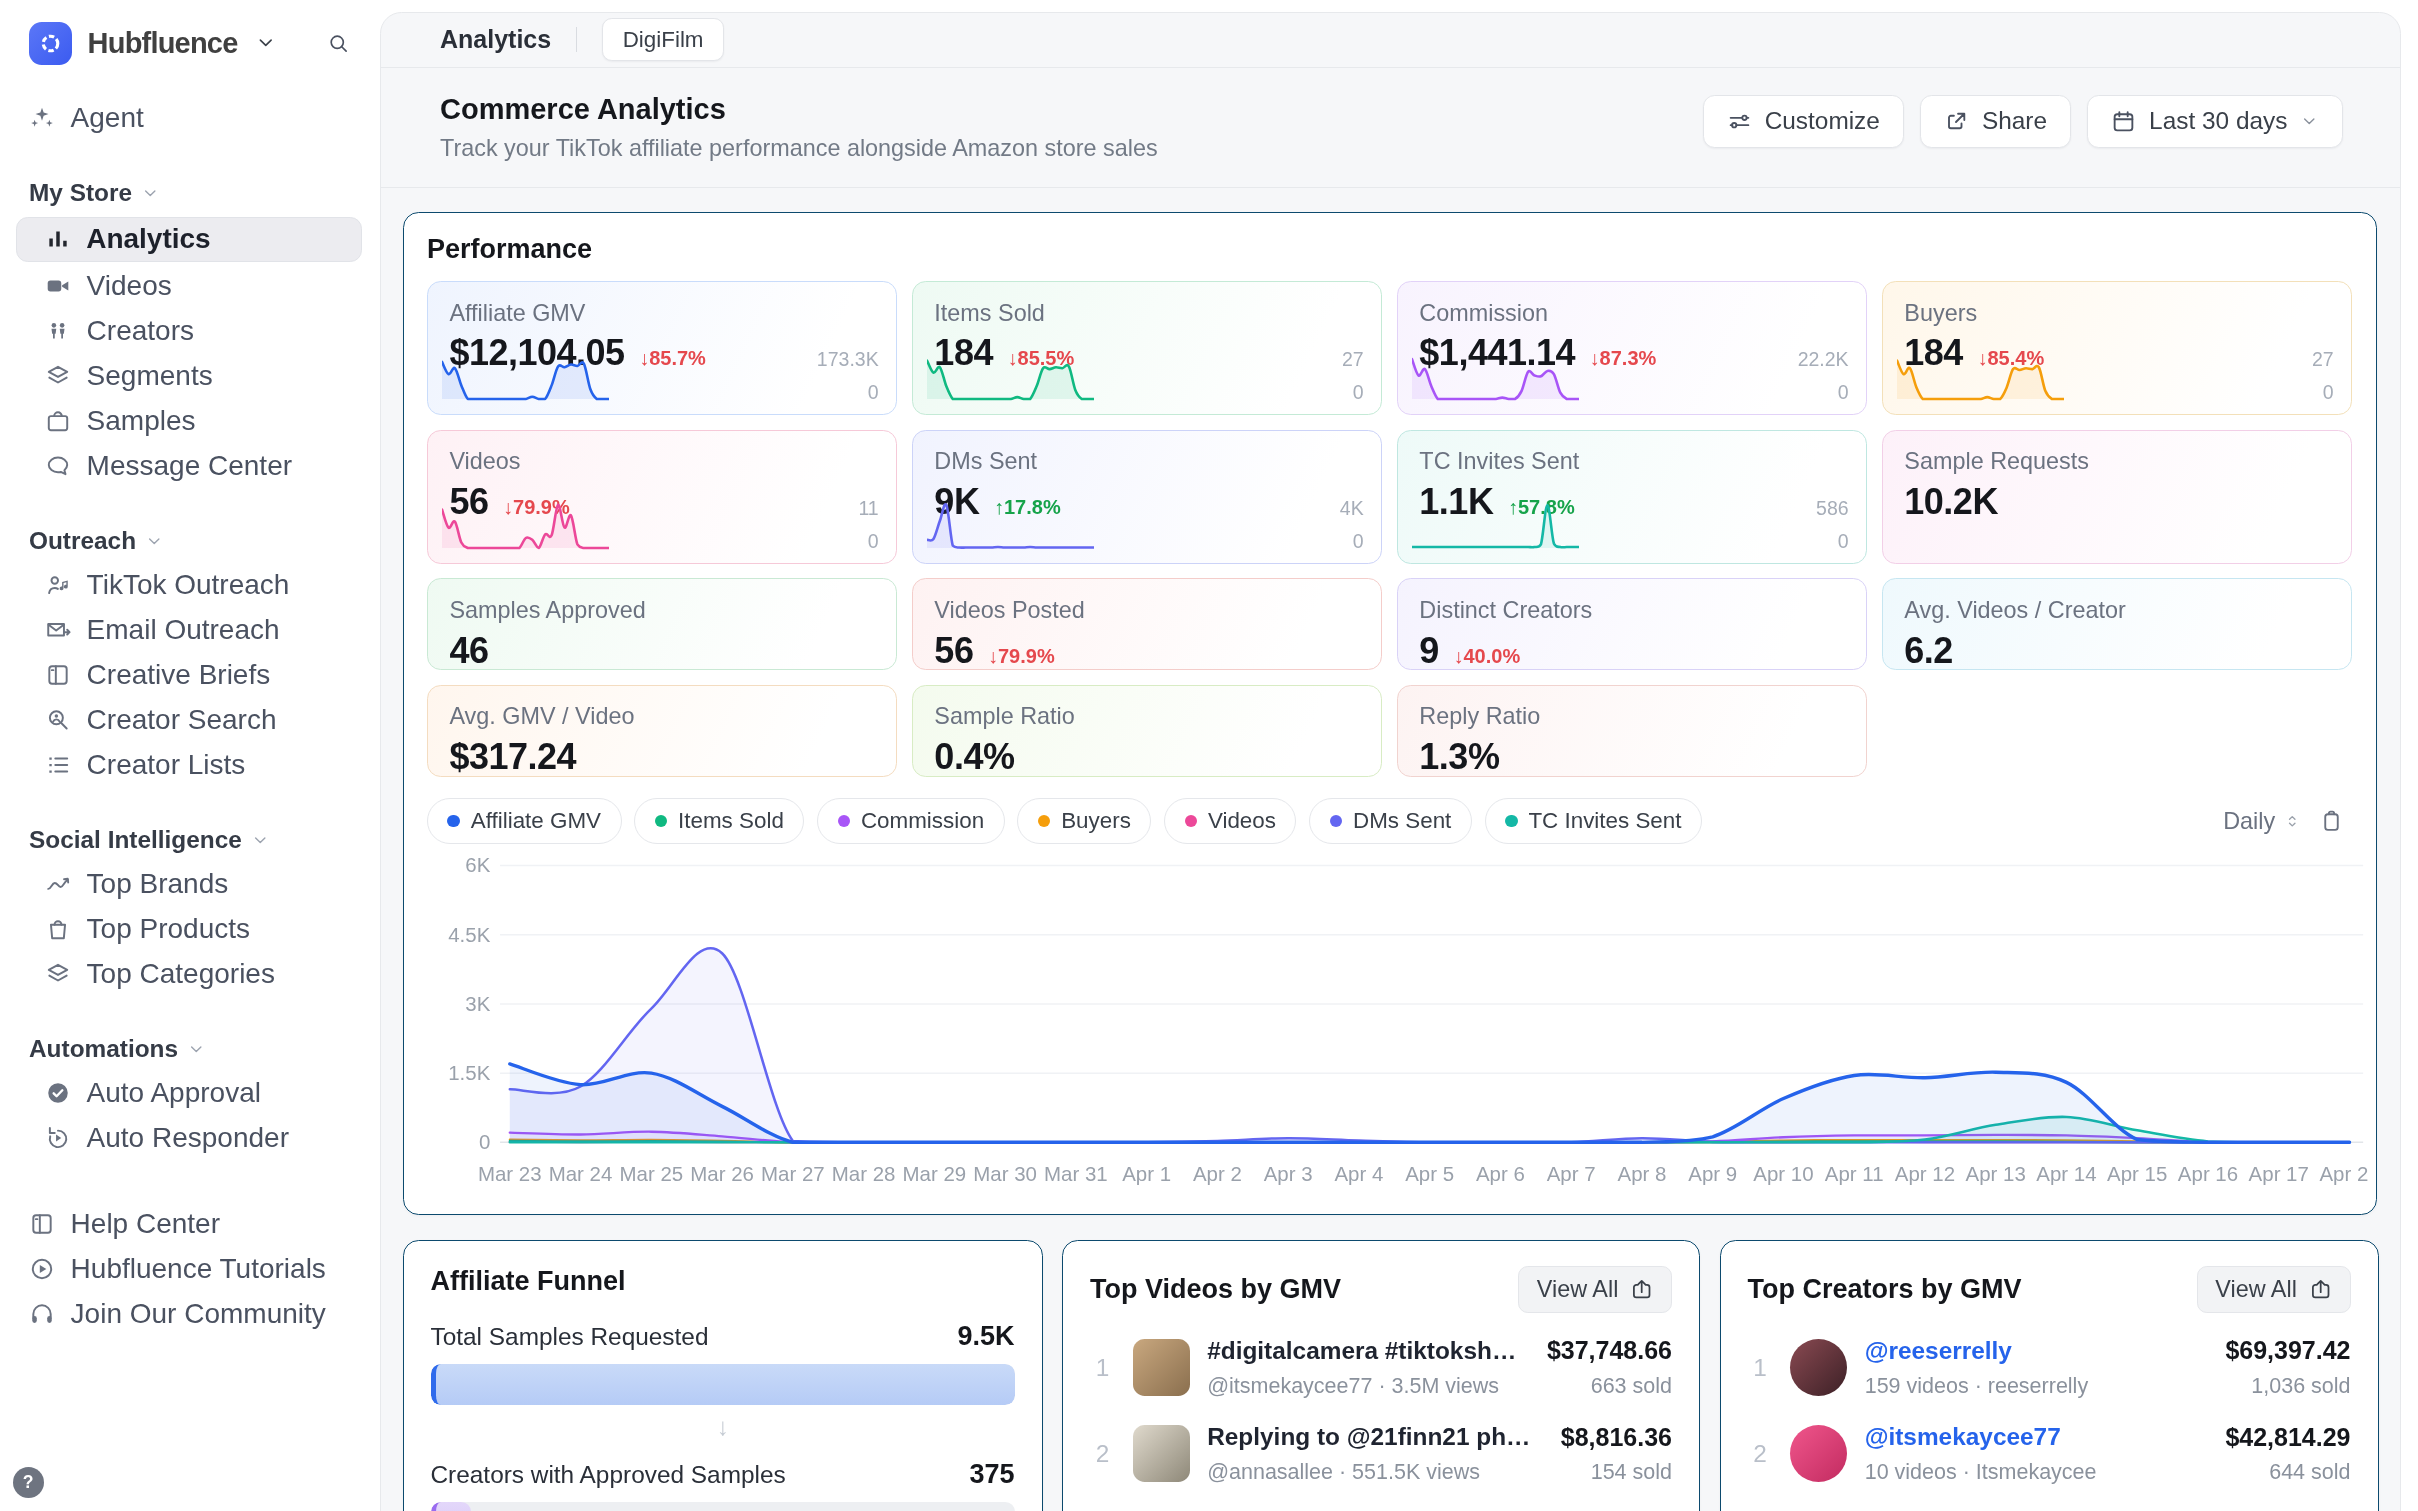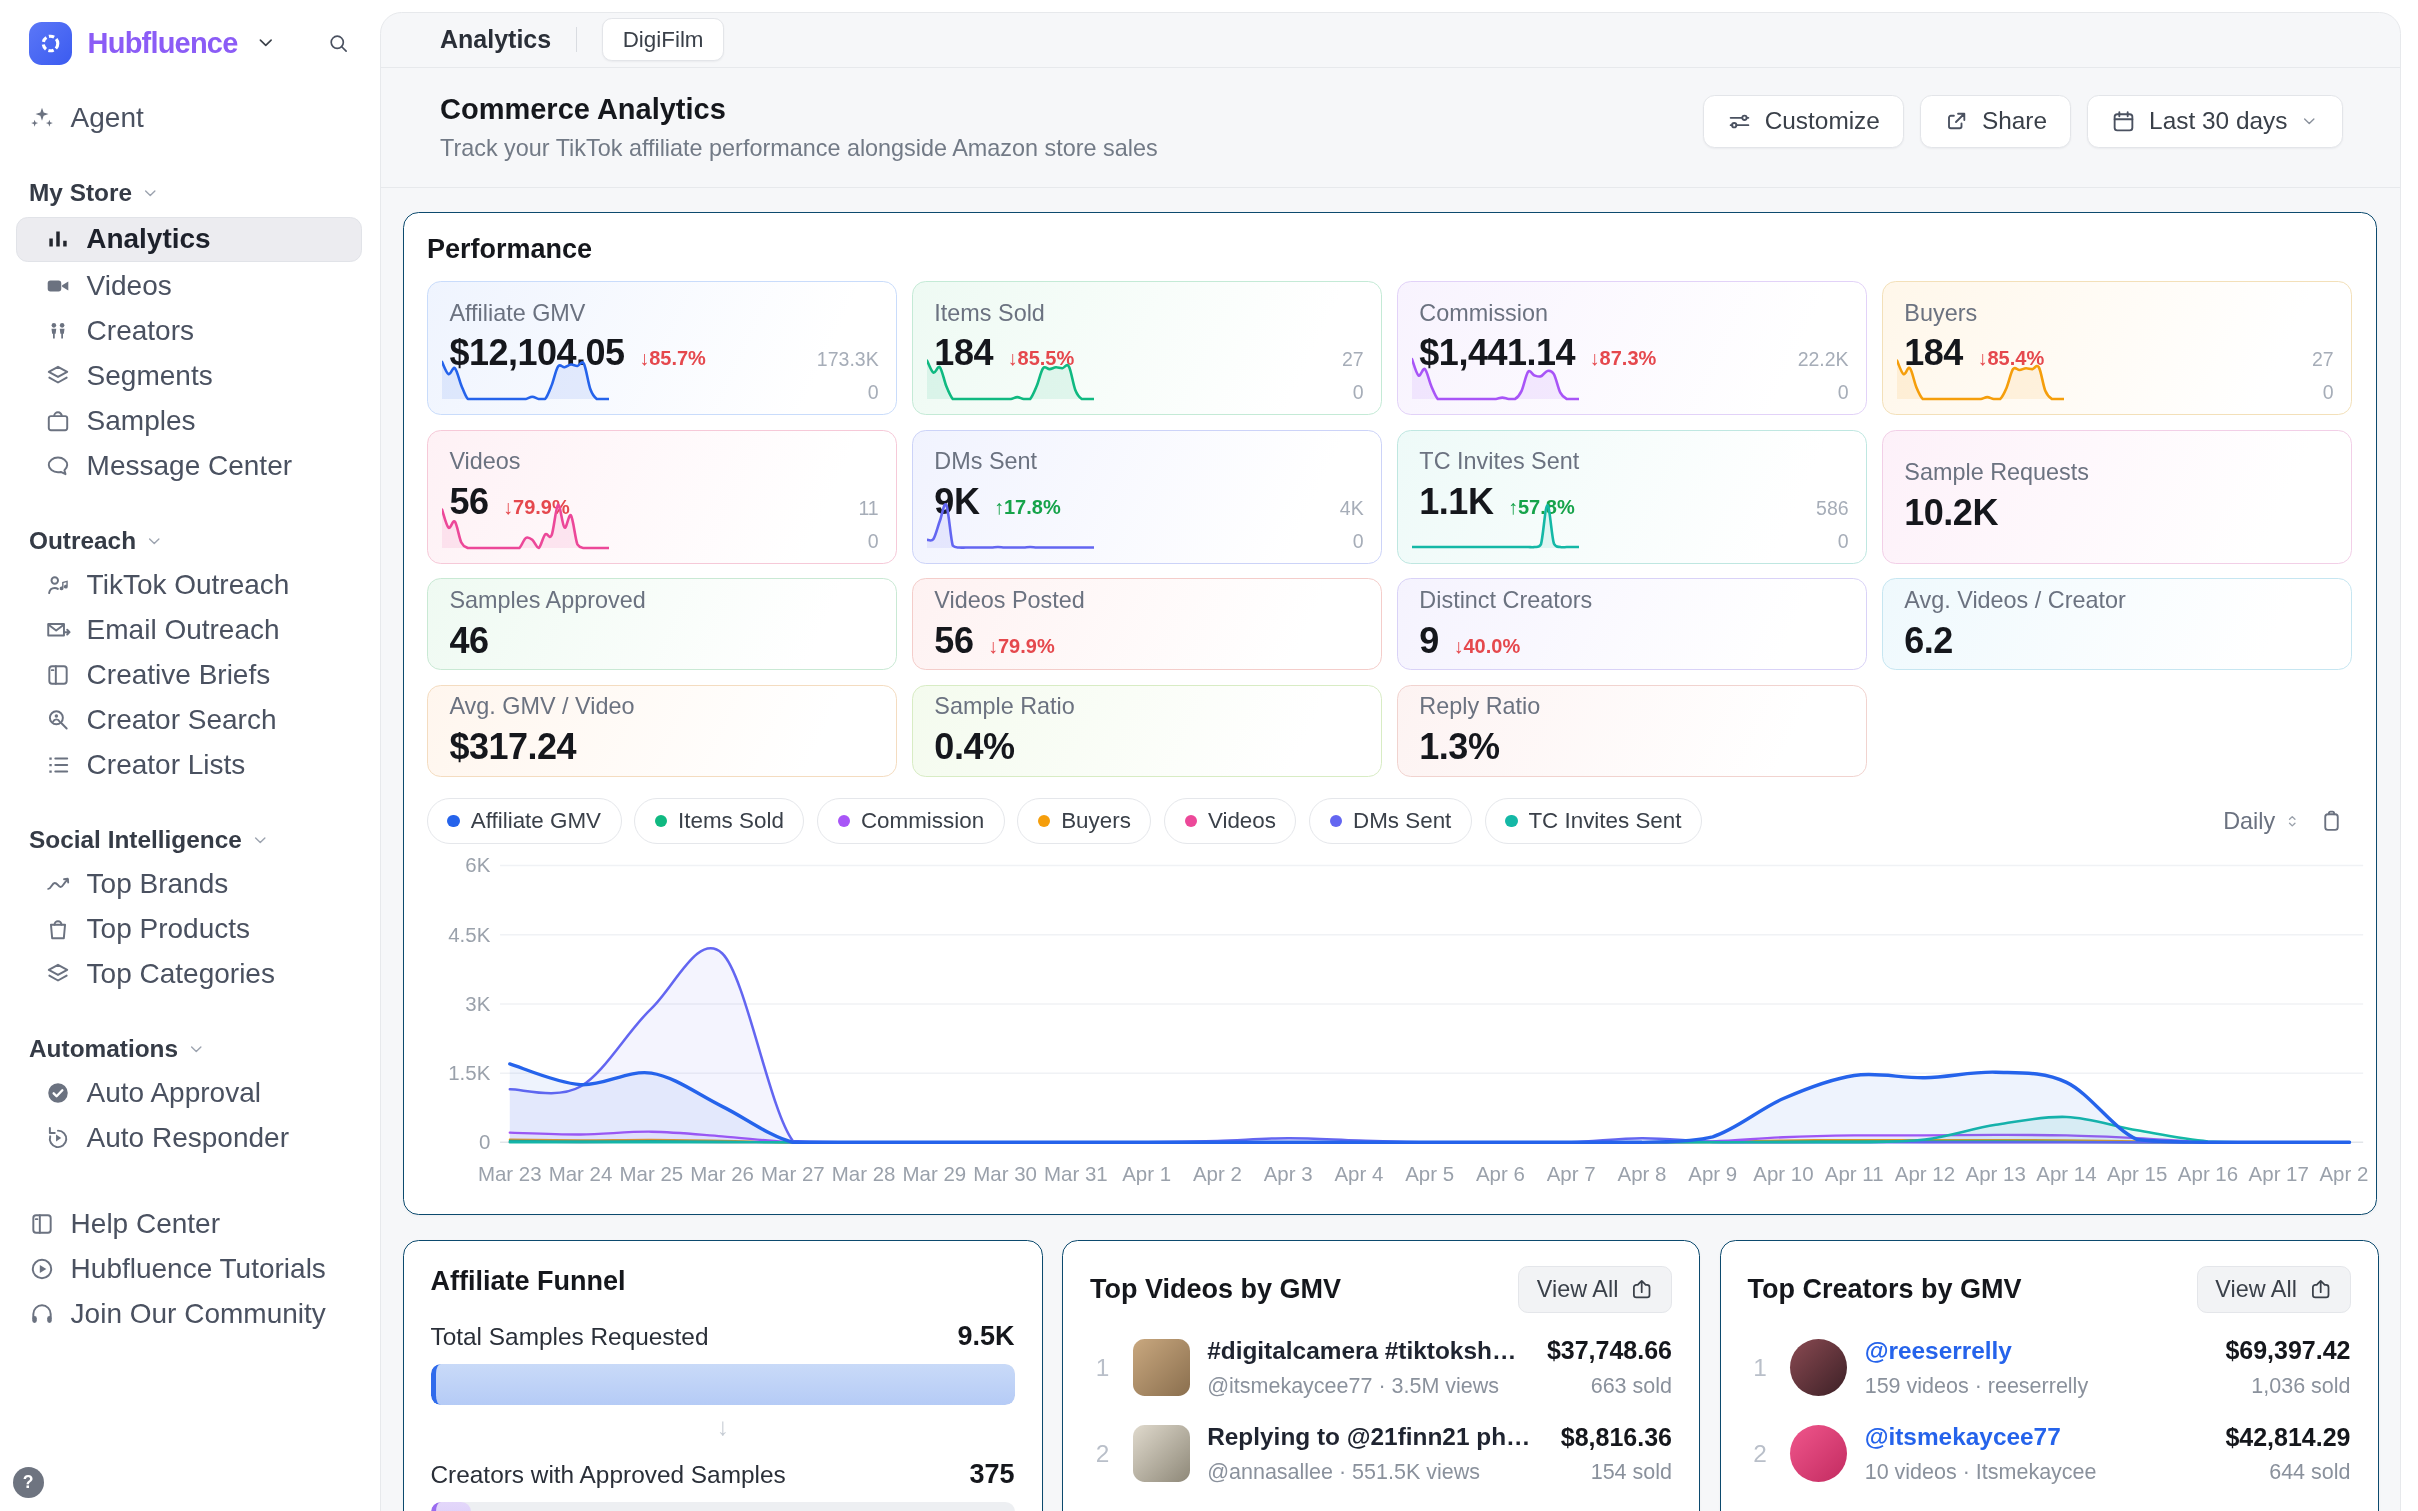--- a/index.html
+++ b/index.html
@@ -9,21 +9,21 @@
   .icon{display:inline-flex;flex:none}
   .icon svg{width:100%;height:100%;fill:none;stroke:currentColor;stroke-width:1.8;stroke-linecap:round;stroke-linejoin:round}
   .icon .f{fill:currentColor;stroke:none}
 
   
   .sidebar{position:absolute;left:0;top:0;width:378px;height:1512px;background:#fff;}
   .brand-row{display:flex;align-items:center;gap:15.6px;padding:21.5px 29px 9.8px 29px}
   .logo{width:43px;height:43px;border-radius:12.7px;background:linear-gradient(135deg,#5b77f7,#3b5bf0);
     display:flex;align-items:center;justify-content:center}
   .logo svg{width:25px;height:25px}
-  .brand-name{font-size:29px;font-weight:800;letter-spacing:-0.8px;color:#8b5cf6}
+  .brand-name{font-size:29px;font-weight:800;letter-spacing:-0.8px;color:#404040}
   .brand-chev{width:21.5px;height:21.5px;color:#3a4049;margin-left:2px}
   .side-search{width:22.4px;height:22.4px;color:#4a5160;margin-left:auto}
   .nav-item{height:45px;display:flex;align-items:center;gap:15.6px;padding:0 19.5px 0 45px;
     font-size:28px;color:#4a5160;cursor:pointer;white-space:nowrap}
   .nav-item .icon{width:26px;height:26px;color:#6b7280}
   .nav-item.agent{padding-left:29px;margin-top:21.5px}
   .nav-item.active{background:#ececf0;border:1px solid #e1e3e8;border-radius:11.7px;margin:2px 15.6px;
     padding-left:28px;font-weight:700;color:#1d212b}
   .nav-item.active .icon{color:#23262e}
   .nav-header{display:flex;align-items:center;gap:8.8px;padding-left:29px;margin-top:31px;height:43px;
@@ -56,21 +56,21 @@
   .content{padding:0 0 0 0}
   .card{background:#fff;border:1px solid #0c4a6e;border-radius:15.6px;box-shadow:0 1px 2.9px rgba(16,24,40,.04)}
   .perf{margin:23.4px 23.4px 0 21.5px;padding:21.5px 23.4px 17.6px 23.4px}
   .card-title{font-size:27px;font-weight:700;color:#15171c}
 
   
   #cards-grid{display:grid;grid-template-columns:repeat(4,1fr);gap:14.6px;margin-top:15.6px}
   .mcard{position:relative;border-radius:13.7px;border:1px solid var(--bdr);overflow:hidden;
     background:linear-gradient(115deg,var(--tint),#ffffff 82%);padding:17.6px 21.5px;
     display:flex;flex-direction:column}
-  .mcard.nospark{justify-content:center}
+  .mcard.nospark{}
   .mlabel{font-size:23.4px;color:#6b7280;font-weight:500}
   .mval-row{display:flex;align-items:baseline;margin-top:5.9px}
   .mval{font-size:36px;font-weight:700;letter-spacing:-0.5px;color:#15171c}
   .mdelta{font-size:20px;font-weight:600;margin-left:14.6px}
   .mdelta.down{color:#e5484d}
   .mdelta.up{color:#16a34a}
   .spark{position:absolute;left:13.7px;right:80px;bottom:9.8px;height:57px}
   .ax{position:absolute;right:17.6px;font-size:19.5px;color:#a6adb8}
   .axmax{bottom:43px}
   .axmin{bottom:9.8px}

